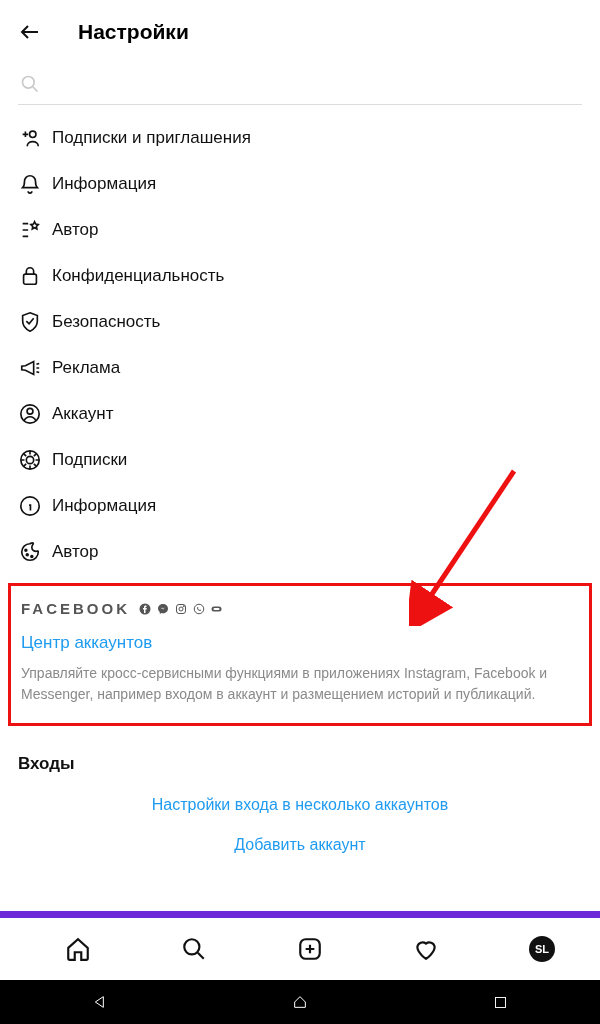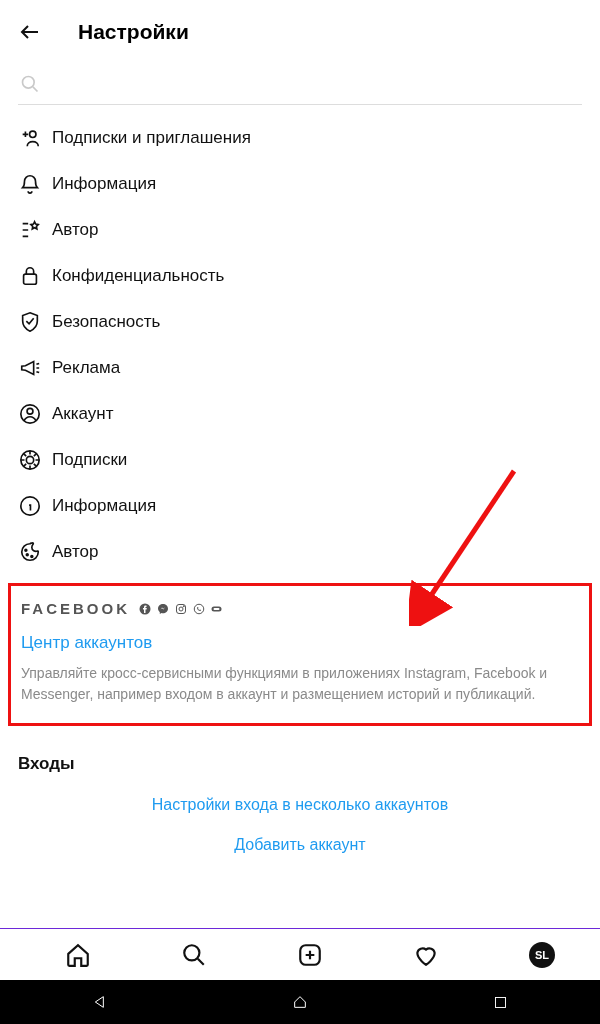--- a/index.html
+++ b/index.html
@@ -19,21 +19,21 @@
   .fbhead { display:flex; align-items:center; gap:8px; }
   .fbhead .word { font-size:15px; font-weight:700; letter-spacing:3px; color:#555; }
   .fbhead .brands { display:flex; gap:5px; align-items:center; }
   .fbhead .brands span { width:13px; height:13px; display:flex; align-items:center; justify-content:center; font-size:11px; color:#555; }
   .fb-link { color:#1f9bf0; font-size:17px; margin-top:16px; display:block; cursor:pointer; }
   .fb-desc { color:#8a8a8a; font-size:14px; line-height:1.5; margin-top:10px; }
   .arrow { position:absolute; right: 70px; top: -120px; pointer-events:none; }
   .logins { padding: 28px 18px 0; }
   .logins h2 { font-size:17px; font-weight:700; color:#111; }
   .logins a { display:block; color:#1f9bf0; font-size:16px; margin-top:22px; cursor:pointer;text-align:center; }
-  .tabbar { position:absolute; bottom:44px; left:0; right:0; height:52px; border-top:1px solid #6d28d9; display:flex; align-items:center; justify-content:space-around; background:#fff;padding-left:20px; }
+  .tabbar { position:absolute; bottom:44px; left:0; right:0; height:69px; border-top:7px solid #6d28d9; display:flex; align-items:center; justify-content:space-around; background:#fff;padding-left:20px; }
   .tabbar .tico { width:26px; height:26px; display:flex; align-items:center; justify-content:center; cursor:pointer; }
   .avatar { width:26px; height:26px; border-radius:50%; background:#111; color:#fff; font-size:11px; font-weight:700; display:flex; align-items:center; justify-content:center; }
   .sysbar { position:absolute; bottom:0; left:0; right:0; height:44px; background:#000; display:flex; align-items:center; justify-content:space-around; }
   .sysbar .s { color:#fff; width:20px; height:20px; display:flex; align-items:center; justify-content:center; cursor:pointer; }
   svg { display:block; }
 </style>
 </head>
 <body>
 
 <div class="header">

